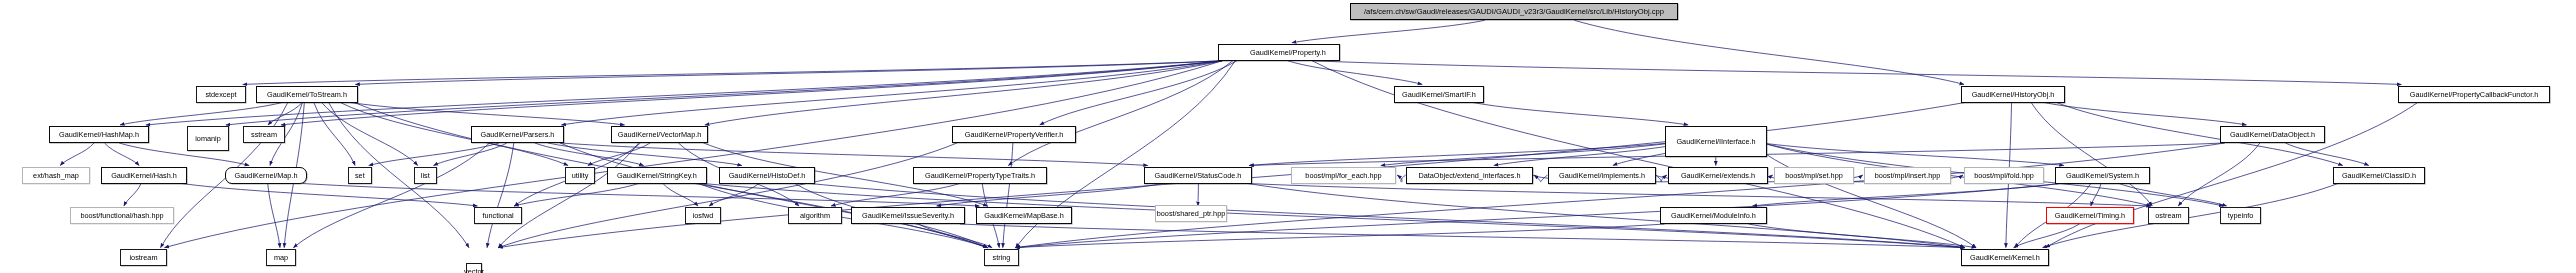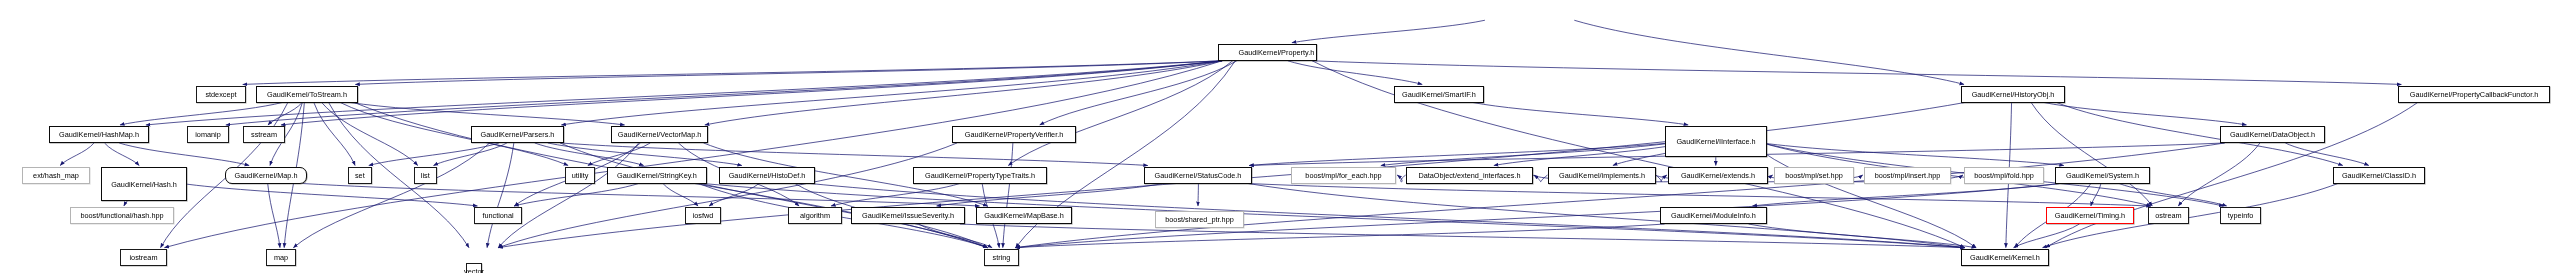--- a/index.html
+++ b/index.html
@@ -120,36 +120,37 @@
         <path d="M3608.12,182 C3661.94,264.8 3776.0384,301.6 3823.4,366" fill="none" stroke="#191970" stroke-width="1.3" marker-end="url(#arrow)"></path>
         <path d="M3491,182 C2839.5,298.1 1458.32,349.7 885,440" fill="none" stroke="#191970" stroke-width="1.3" marker-end="url(#arrow)"></path>
         <path d="M4059.8,254 C4096.85,272 4175.396,280 4208,294" fill="none" stroke="#191970" stroke-width="1.3" marker-end="url(#arrow)"></path>
         <path d="M3952,254 C3518.75,272 2600.26,280 2219,294" fill="none" stroke="#191970" stroke-width="1.3" marker-end="url(#arrow)"></path>
         <path d="M3952,254 C3415,337.7 2276.56,374.9 1804,440" fill="none" stroke="#191970" stroke-width="1.3" marker-end="url(#arrow)"></path>
         <path d="M4014.68,254 C3978.41,304.4 3901.5175999999997,326.8 3869.6,366" fill="none" stroke="#191970" stroke-width="1.3" marker-end="url(#arrow)"></path>
         <path d="M4153,326 C4021.875,377.3 3743.89,400.1 3628.5,440" fill="none" stroke="#191970" stroke-width="1.3" marker-end="url(#arrow)"></path>
         <path d="M4295.04,182 C4129.78,298.1 3779.4288,349.7 3634,440" fill="none" stroke="#191970" stroke-width="1.3" marker-end="url(#arrow)"></path>
       </g>
   </svg>
-    <div class="node gaudi" style="left: 1218px; top: 44px; width: 99px; height: 17px; padding-left: 20px;">GaudiKernel/Property.h</div>
+<div class="node main" style="left: 1350px; top: 3.4px; width: 328px; height: 17px;">/afs/cern.ch/sw/Gaudi/releases/GAUDI/GAUDI_v23r3/GaudiKernel/src/Lib/HistoryObj.cpp</div>
+    <div class="node gaudi" style="left: 1218px; top: 44px; width: 122px; height: 17px; padding-left: 20px;">GaudiKernel/Property.h</div>
     <div class="node std" style="left: 196px; top: 86px; width: 50px; height: 17px;">stdexcept</div>
     <div class="node gaudi" style="left: 256px; top: 86px; width: 102px; height: 17px;">GaudiKernel/ToStream.h</div>
     <div class="node gaudi" style="left: 1394px; top: 86px; width: 90px; height: 17px;">GaudiKernel/SmartIF.h</div>
     <div class="node gaudi" style="left: 1961px; top: 86px; width: 104px; height: 17px;">GaudiKernel/HistoryObj.h</div>
     <div class="node gaudi" style="left: 2398px; top: 86px; width: 152px; height: 17px;">GaudiKernel/PropertyCallbackFunctor.h</div>
     <div class="node gaudi" style="left: 49px; top: 126px; width: 100px; height: 17px;">GaudiKernel/HashMap.h</div>
-    <div class="node std" style="left: 187px; top: 126px; width: 42px; height: 17px;">iomanip</div>
+    <div class="node std" style="left: 187px; top: 126px; width: 42px; height: 25px;">iomanip</div>
     <div class="node std" style="left: 243px; top: 126px; width: 42px; height: 17px;">sstream</div>
     <div class="node gaudi" style="left: 471px; top: 126px; width: 93px; height: 17px;">GaudiKernel/Parsers.h</div>
     <div class="node gaudi" style="left: 611px; top: 126px; width: 97px; height: 17px;">GaudiKernel/VectorMap.h</div>
     <div class="node gaudi" style="left: 952px; top: 126px; width: 124px; height: 17px;">GaudiKernel/PropertyVerifier.h</div>
     <div class="node gaudi" style="left: 1665px; top: 126px; width: 102px; height: 31px;">GaudiKernel/IInterface.h</div>
     <div class="node gaudi" style="left: 2220px; top: 126px; width: 105px; height: 17px;">GaudiKernel/DataObject.h</div>
     <div class="node ext" style="left: 22px; top: 167px; width: 68px; height: 17px;">ext/hash_map</div>
-    <div class="node gaudi" style="left: 101px; top: 167px; width: 86px; height: 34px;">GaudiKernel/Hash.h</div>
+    <div class="node gaudi" style="left: 101px; top: 167px; width: 86px; height: 17px;">GaudiKernel/Hash.h</div>
     <div class="node gaudi" style="left: 225px; top: 167px; width: 82px; height: 17px; border-radius: 7px;">GaudiKernel/Map.h</div>
     <div class="node std" style="left: 348px; top: 167px; width: 23.6px; height: 17px;">set</div>
     <div class="node std" style="left: 414px; top: 167px; width: 22.5px; height: 17px;">list</div>
     <div class="node std" style="left: 565px; top: 167px; width: 30px; height: 17px;">utility</div>
     <div class="node gaudi" style="left: 607px; top: 167px; width: 100px; height: 17px;">GaudiKernel/StringKey.h</div>
     <div class="node gaudi" style="left: 719px; top: 167px; width: 96px; height: 17px;">GaudiKernel/HistoDef.h</div>
     <div class="node gaudi" style="left: 913px; top: 167px; width: 134px; height: 17px;">GaudiKernel/PropertyTypeTraits.h</div>
     <div class="node gaudi" style="left: 1144px; top: 167px; width: 108px; height: 17px;">GaudiKernel/StatusCode.h</div>
     <div class="node ext" style="left: 1291px; top: 167px; width: 105px; height: 17px;">boost/mpl/for_each.hpp</div>
     <div class="node gaudi" style="left: 1406px; top: 167px; width: 127px; height: 17px;">DataObject/extend_interfaces.h</div>
@@ -159,21 +160,21 @@
     <div class="node ext" style="left: 1864px; top: 167px; width: 87px; height: 17px;">boost/mpl/insert.hpp</div>
     <div class="node ext" style="left: 1964px; top: 167px; width: 80px; height: 17px;">boost/mpl/fold.hpp</div>
     <div class="node gaudi" style="left: 2055px; top: 167px; width: 95px; height: 17px;">GaudiKernel/System.h</div>
     <div class="node gaudi" style="left: 2333px; top: 167px; width: 92px; height: 17px;">GaudiKernel/ClassID.h</div>
     <div class="node ext" style="left: 70px; top: 207px; width: 104px; height: 17px;">boost/functional/hash.hpp</div>
     <div class="node std" style="left: 474px; top: 207px; width: 48px; height: 17px;">functional</div>
     <div class="node std" style="left: 685px; top: 207px; width: 36px; height: 17px;">iosfwd</div>
     <div class="node std" style="left: 788px; top: 207px; width: 54px; height: 17px;">algorithm</div>
     <div class="node gaudi" style="left: 851px; top: 207px; width: 114px; height: 17px;">GaudiKernel/IssueSeverity.h</div>
     <div class="node gaudi" style="left: 976px; top: 207px; width: 96px; height: 17px;">GaudiKernel/MapBase.h</div>
-    <div class="node ext" style="left: 1155px; top: 211px; width: 89px; height: 17px;">boost/shared_ptr.hpp</div>
+    <div class="node ext" style="left: 1155px; top: 205px; width: 72px; height: 17px;">boost/shared_ptr.hpp</div>
     <div class="node gaudi" style="left: 1660px; top: 207px; width: 107px; height: 17px;">GaudiKernel/ModuleInfo.h</div>
     <div class="node red" style="left: 2046px; top: 207px; width: 88px; height: 17px;">GaudiKernel/Timing.h</div>
     <div class="node std" style="left: 2148px; top: 207px; width: 41px; height: 17px;">ostream</div>
     <div class="node std" style="left: 2220px; top: 207px; width: 41px; height: 17px;">typeinfo</div>
     <div class="node std" style="left: 120px; top: 249px; width: 47px; height: 17px;">iostream</div>
     <div class="node std" style="left: 266px; top: 249px; width: 30px; height: 17px;">map</div>
     <div class="node std" style="left: 466px; top: 263px; width: 16px; height: 17px;">vector</div>
     <div class="node std" style="left: 984px; top: 249px; width: 35px; height: 17px;">string</div>
     <div class="node gaudi" style="left: 1961px; top: 249px; width: 88px; height: 17px;">GaudiKernel/Kernel.h</div>
   </div>

